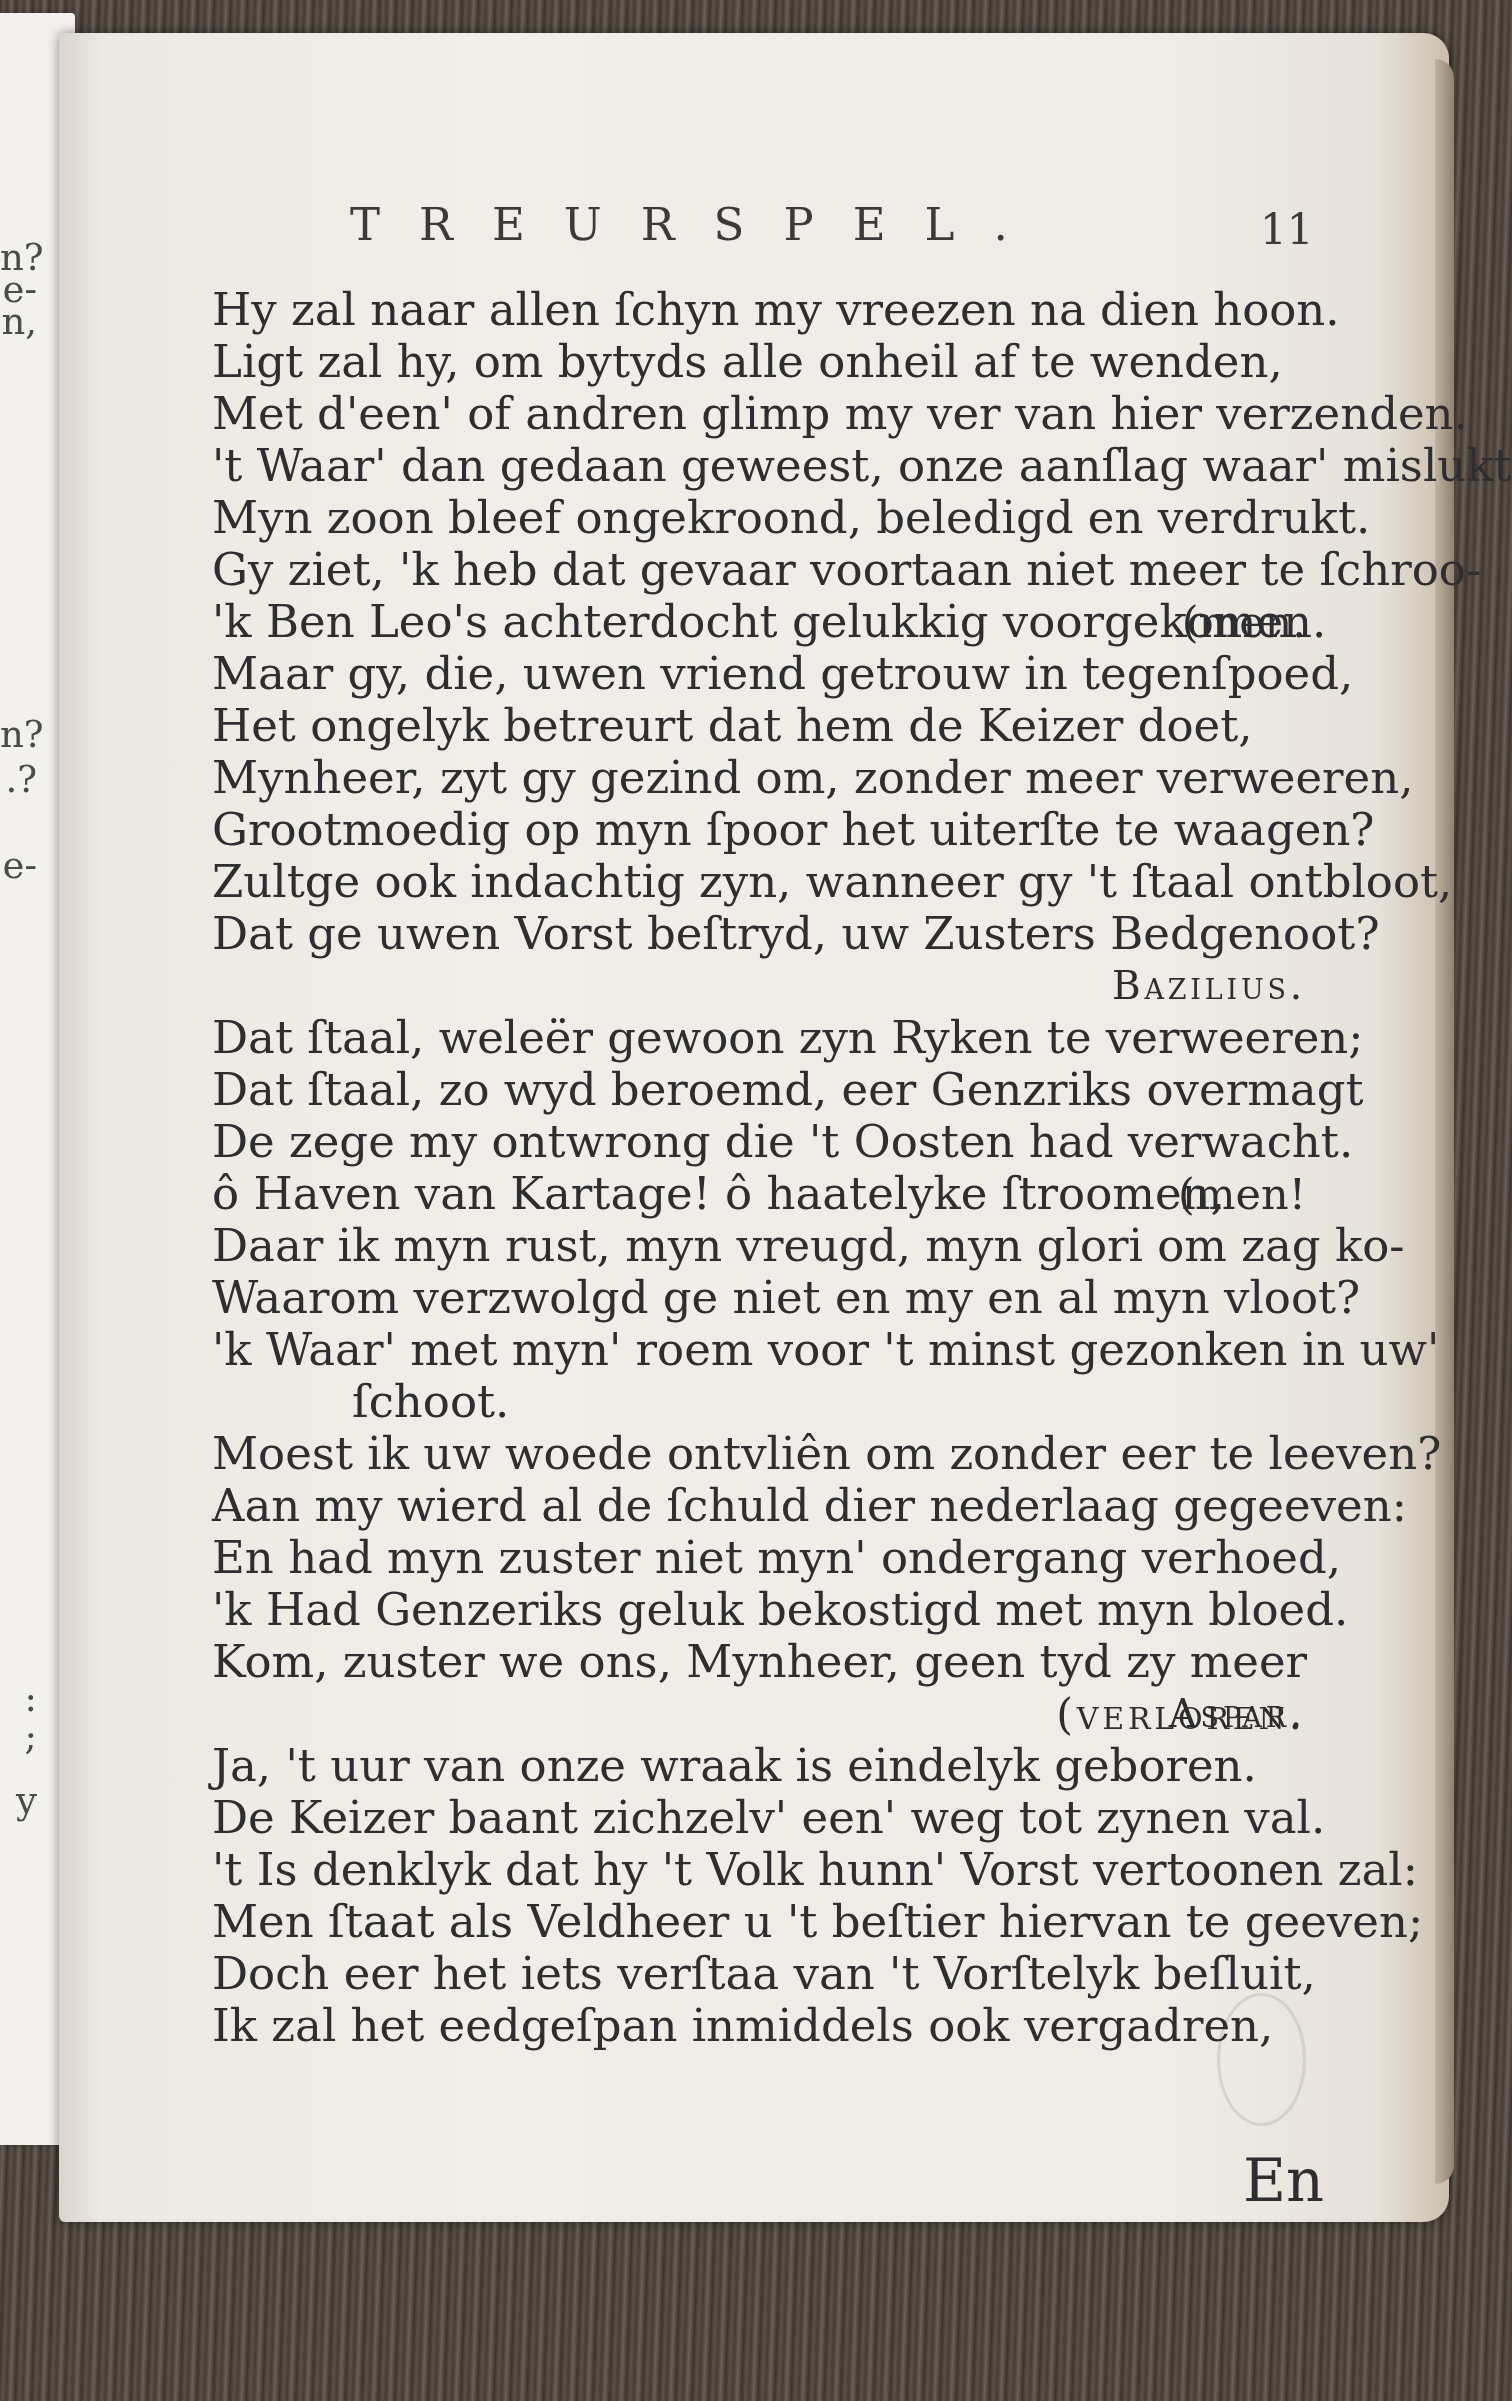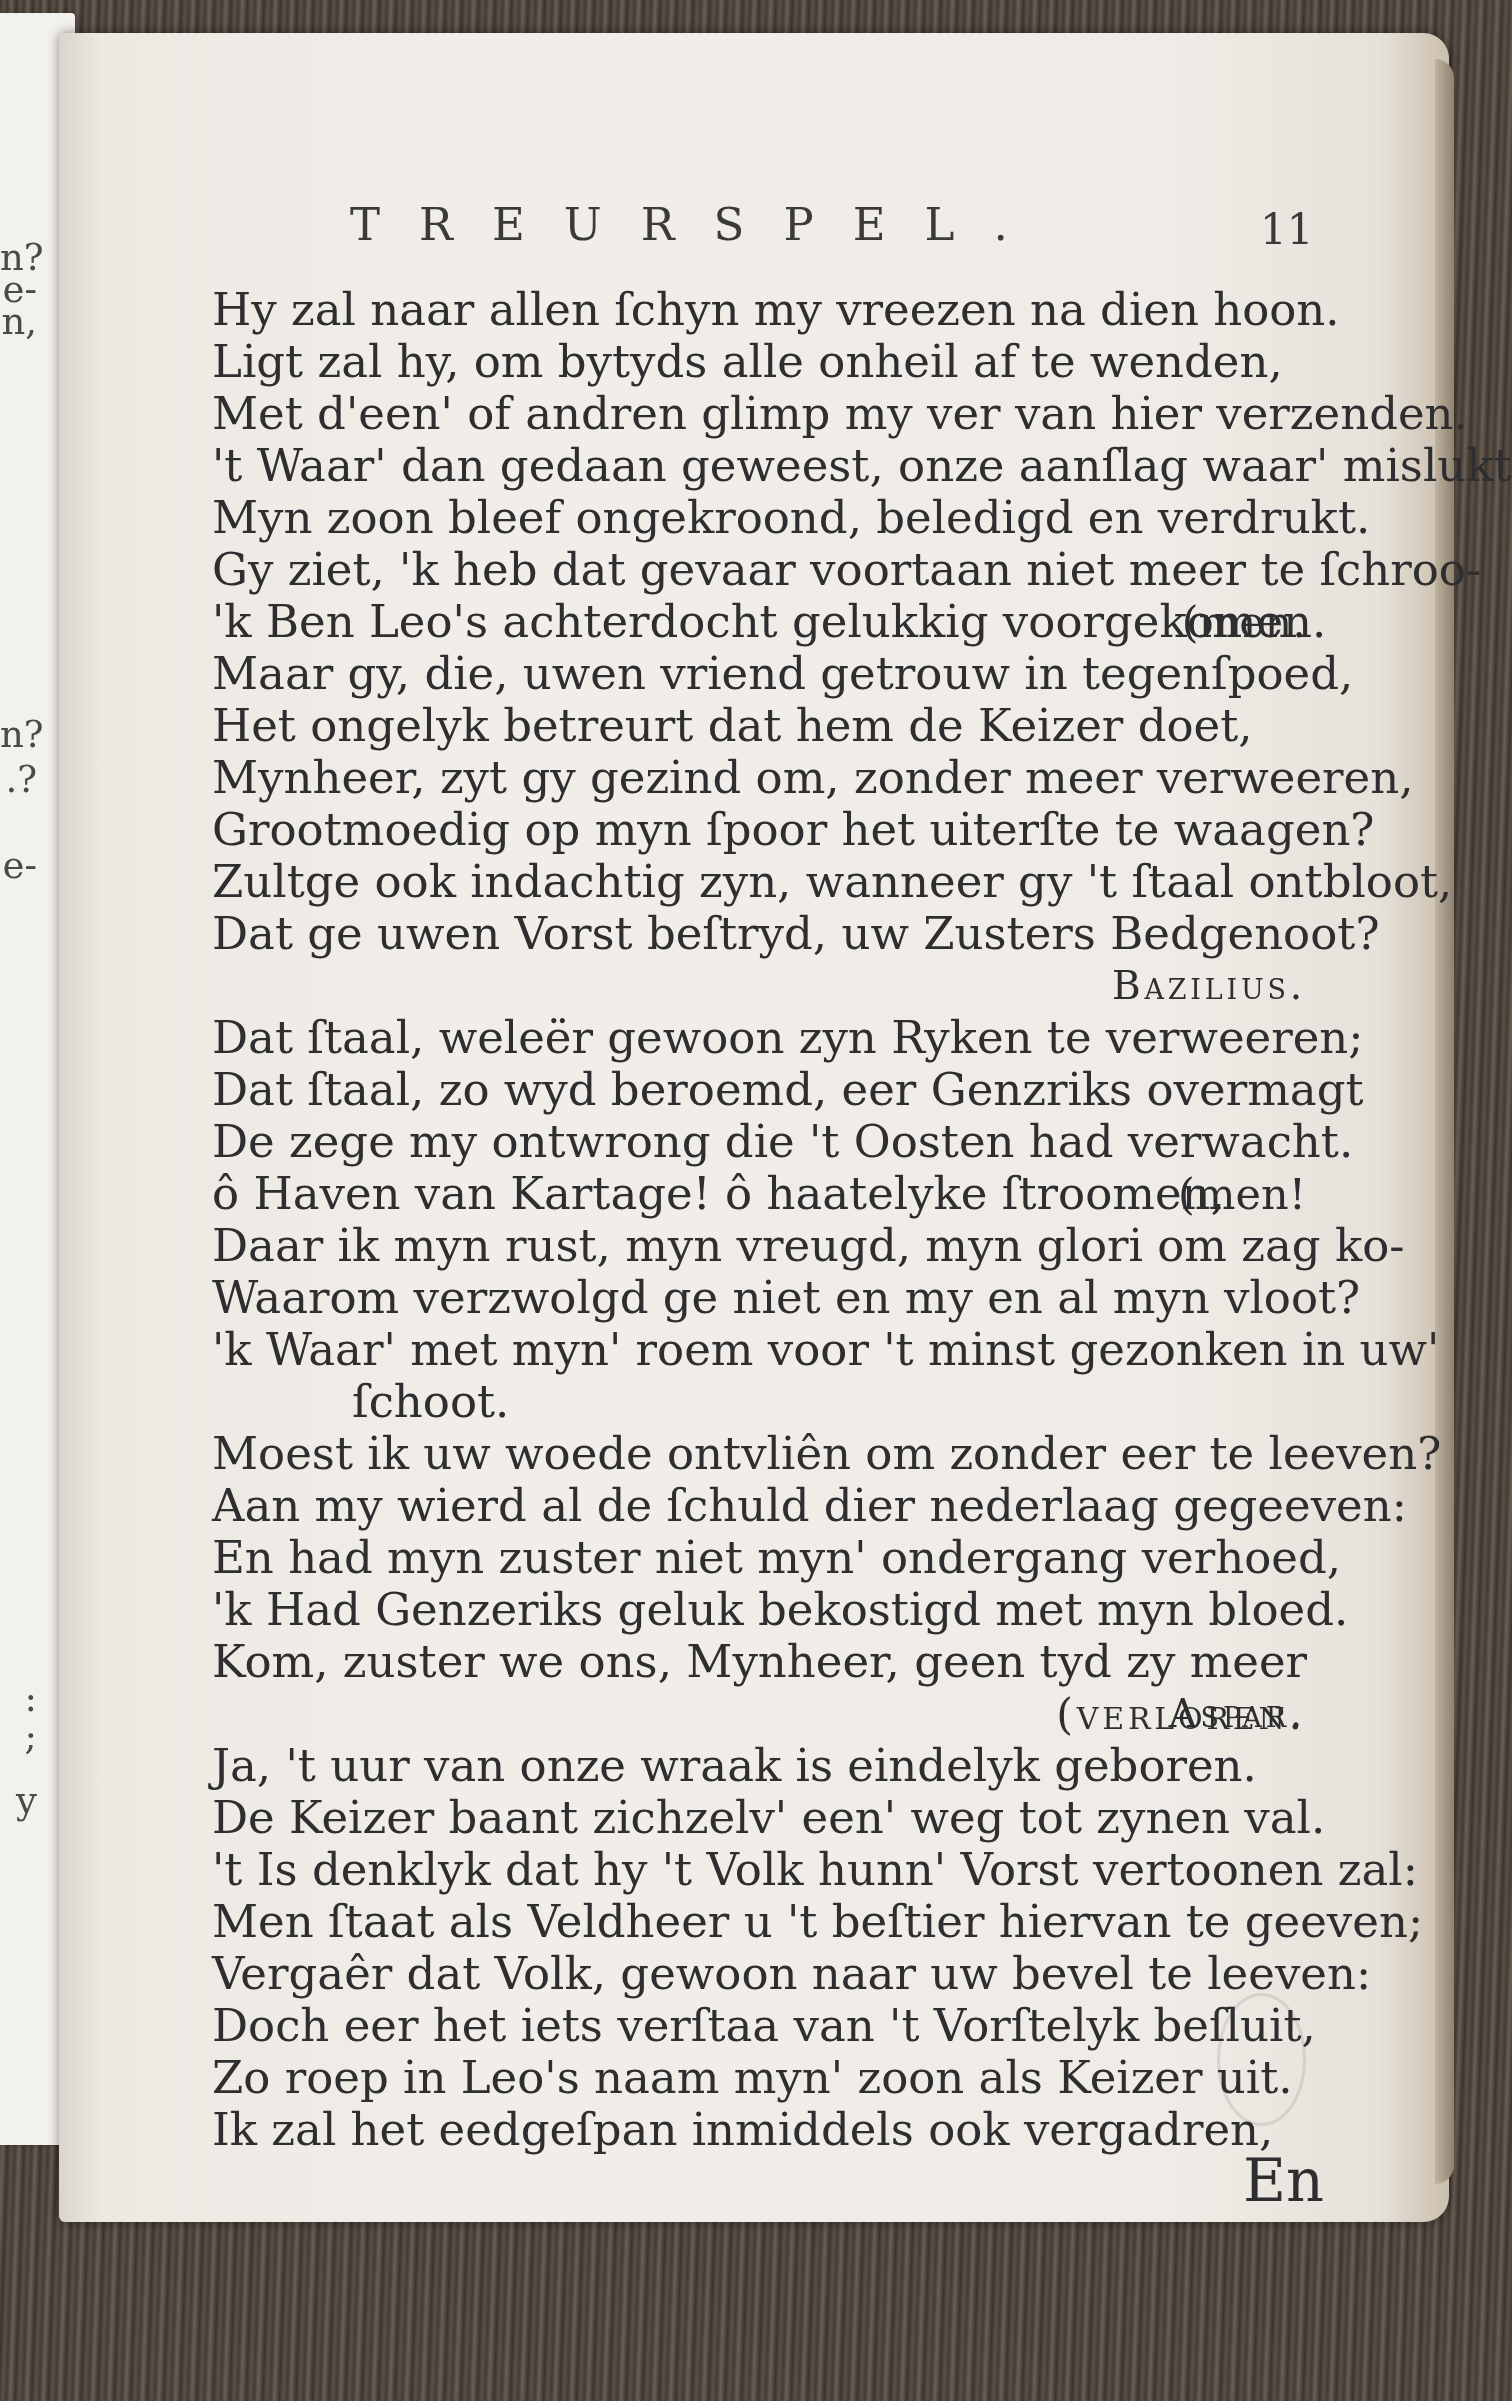--- a/index.html
+++ b/index.html
@@ -108,20 +108,18 @@
       <div class="line"><span>Moest ik uw woede ontvliên om zonder eer te leeven?</span></div>
       <div class="line"><span>Aan my wierd al de ſchuld dier nederlaag gegeeven:</span></div>
       <div class="line"><span>En had myn zuster niet myn' ondergang verhoed,</span></div>
       <div class="line"><span>'k Had Genzeriks geluk bekostigd met myn bloed.</span></div>
       <div class="line"><span>Kom, zuster we ons, Mynheer, geen tyd zy meer</span></div>
       <div class="speaker"><span class="name">Aspar.</span><span class="runover">(verloren.</span></div>
       <div class="line"><span>Ja, 't uur van onze wraak is eindelyk geboren.</span></div>
       <div class="line"><span>De Keizer baant zichzelv' een' weg tot zynen val.</span></div>
       <div class="line"><span>'t Is denklyk dat hy 't Volk hunn' Vorst vertoonen zal:</span></div>
       <div class="line"><span>Men ſtaat als Veldheer u 't beſtier hiervan te geeven;</span></div>
-      <div class="line"><span>Vergaêr dat Volk, gewoon naar uw bevel te leeven:</span></div>
       <div class="line"><span>Doch eer het iets verſtaa van 't Vorſtelyk beſluit,</span></div>
-      <div class="line"><span>Zo roep in Leo's naam myn' zoon als Keizer uit.</span></div>
       <div class="line"><span>Ik zal het eedgeſpan inmiddels ook vergadren,</span></div>
     </div>
   <div class="catchword">En</div>
 </div>
 
 
 </body></html>

